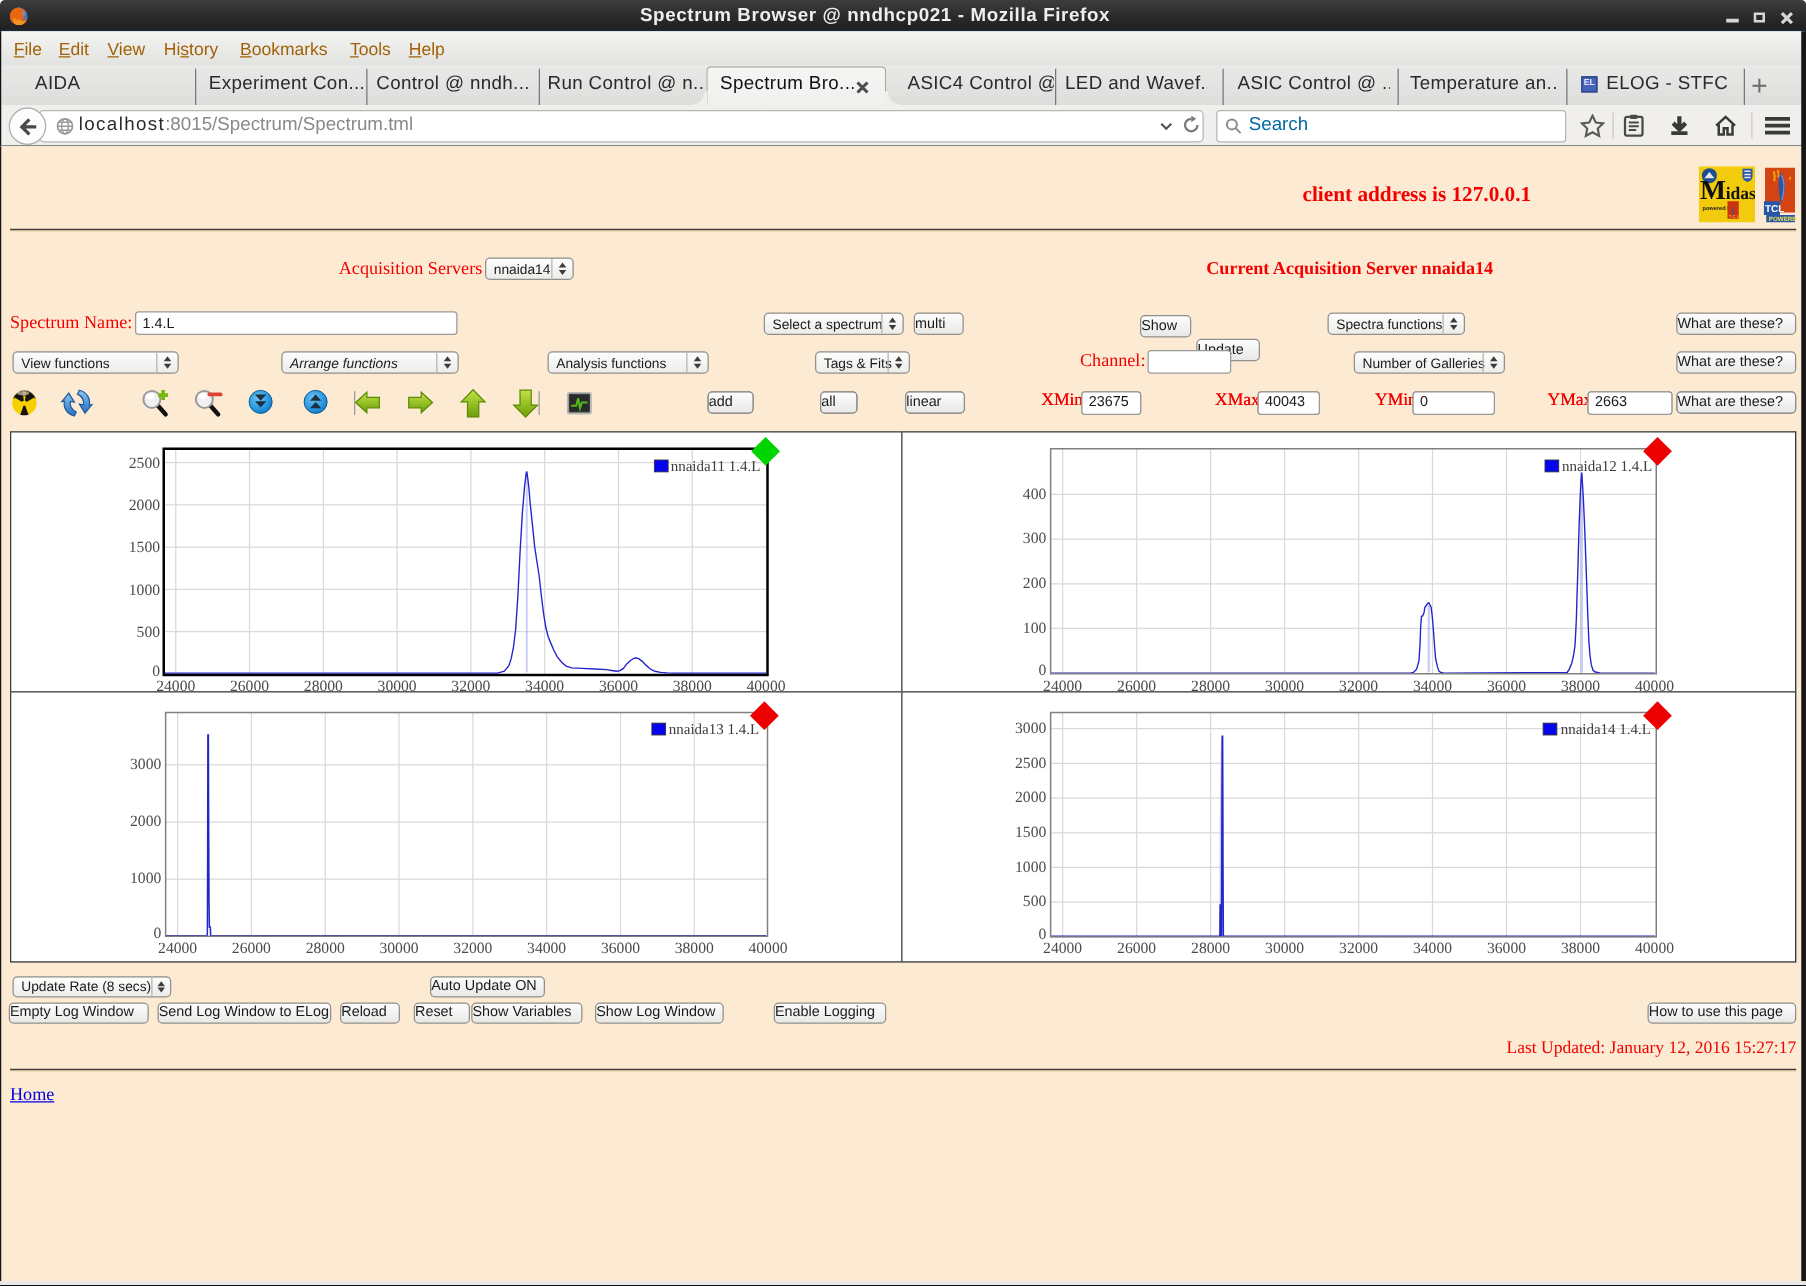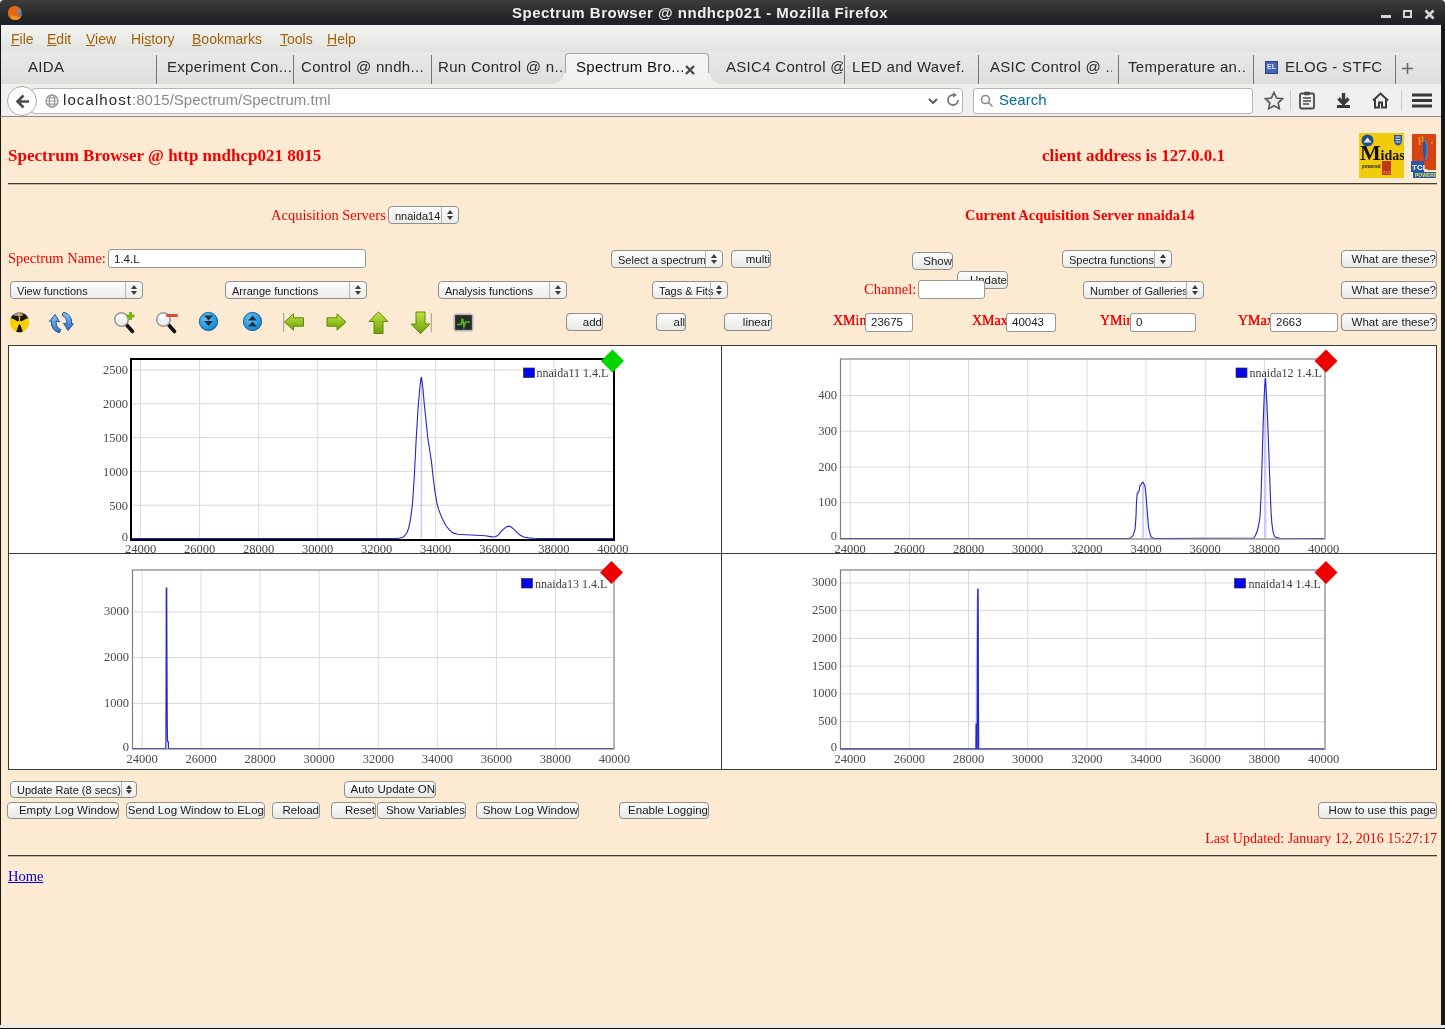--- a/index.html
+++ b/index.html
@@ -22,21 +22,21 @@
   #urlbar{left:30px;top:3.5px;width:932px;height:26px;background:#fff;border:1px solid #b8b6b2;border-radius:4px;}
   #backbtn{left:6px;top:1.5px;width:30px;height:30px;background:#fdfdfd;border:1px solid #b0aeaa;border-radius:50%;}
   #searchbox{left:972px;top:3.5px;width:280px;height:26px;background:#fff;border:1px solid #b8b6b2;border-radius:3px;}
   
   #page{left:1px;top:117px;width:1440px;height:908px;background:#fcebd2;font-family:"Liberation Serif",serif;}
   .red{color:#f40000;}
   .rtxt{position:absolute;white-space:nowrap;}
   
   .btn,.inp{position:absolute;font-family:"Liberation Sans",sans-serif;font-size:11.5px;color:#1a1a1a;white-space:nowrap;}
   .sel{position:absolute;font-family:"Liberation Sans",sans-serif;font-size:11px;color:#1a1a1a;white-space:nowrap;overflow:hidden;}
-  .btn{background:linear-gradient(#fdfdfd,#e8e8e6);border:1px solid #8f8f8d;border-radius:4px;text-align:right;}
+  .btn{background:linear-gradient(#fdfdfd,#e8e8e6);border:1px solid #8f8f8d;border-radius:4px;text-align:left;}
   .sel{background:linear-gradient(#fdfdfd,#ececea);border:1px solid #8f8f8d;border-radius:4px;}
   .sel .ar{position:absolute;right:0;top:0;bottom:0;width:17px;border-left:1px solid #b4b4b2;}
   .sel .ar::before{content:"";position:absolute;left:50%;top:3px;margin-left:-3px;width:0;height:0;border-left:3px solid transparent;border-right:3px solid transparent;border-bottom:4px solid #3c3c3c;}
   .sel .ar::after{content:"";position:absolute;left:50%;bottom:3px;margin-left:-3px;width:0;height:0;border-left:3px solid transparent;border-right:3px solid transparent;border-top:4px solid #3c3c3c;}
   .inp{background:#fff;border:1px solid #999997;border-radius:3px;}
   .inp span{position:absolute;left:5px;top:2.5px;}
   hr.p{position:absolute;margin:0;border:none;border-top:1px solid #3c3c3c;border-bottom:1px solid #c9b795;}
   
   .panel{position:absolute;background:#fff;border:1px solid #3a3a3a;}
   #rightedge{left:1441px;top:25px;width:4px;height:1000px;background:#161616;}
@@ -153,21 +153,20 @@
       </svg>
     <div class="abs" style="left:1400px;top:6px;width:1px;height:21px;background:#c9c9c7;"></div>
 
     <svg class="abs" style="left:1410px;top:9px" width="22" height="15" viewBox="0 0 22 15">
         <path d="M1,2 L21,2 M1,7.5 L21,7.5 M1,13 L21,13" stroke="#3a3a38" stroke-width="3"></path>
       </svg>
   </div>
 
   <div class="abs" id="page"></div>
 
-  <div class="rtxt red" style="left:8px;top:145.5px;font-size:17px;font-weight:bold;font-family:'Liberation Serif',serif;">Spectrum Browser @ http nndhcp021 8015</div>
   <div class="rtxt red" style="left:1042px;top:146px;font-size:17px;font-weight:bold;font-family:'Liberation Serif',serif;">client address is 127.0.0.1</div>
 
   <svg class="abs" style="left:1359px;top:133px" width="45" height="45" viewBox="0 0 45 45">
     <rect x="0" y="0" width="45" height="45" fill="#f2cb0c"></rect>
     <circle cx="8.5" cy="7.5" r="6" fill="#1d4f8f"></circle>
     <path d="M4.5,9.5 L8.5,4.5 L12.5,9.5 Z" fill="#e8e8e8"></path>
     <path d="M35,2 L43,2 L43,8 C43,11 40,12.5 39,12.5 C38,12.5 35,11 35,8 Z" fill="#2a56a8"></path>
     <path d="M36.5,4 L41.5,4 M36.5,6.5 L41.5,6.5 M36.5,9 L41.5,9" stroke="#e8e8e8" stroke-width="1.2"></path>
     <text x="1" y="26.5" font-family="Liberation Serif,serif" font-size="22" font-weight="bold" fill="#111">M</text>
     <text x="21.5" y="26.5" font-family="Liberation Serif,serif" font-size="14" font-weight="bold" fill="#111">idas</text>
@@ -212,21 +211,21 @@
   <div class="sel" style="left:1062px;top:250px;width:110px;height:18px;">
       <span style="position:absolute;left:6px;top:2.5px;">Spectra functions</span>
       <span class="ar"></span>
     </div>
   <div class="btn" style="left:1341px;top:250px;width:96px;height:18px;line-height:16px;">What are these?</div>
 
   <div class="sel" style="left:10px;top:281px;width:133px;height:18px;">
       <span style="position:absolute;left:6px;top:2.5px;">View functions</span>
       <span class="ar"></span>
     </div>
-  <div class="sel" style="left:225px;top:281px;width:142px;height:18px;">
+  <div class="sel" style="left:225px;top:281px;width:142px;height:18px;font-style:italic;">
       <span style="position:absolute;left:6px;top:2.5px;">Arrange functions</span>
       <span class="ar"></span>
     </div>
   <div class="sel" style="left:438px;top:281px;width:129px;height:18px;text-align:right;">
       <span style="position:absolute;left:6px;top:2.5px;">Analysis functions</span>
       <span class="ar"></span>
     </div>
   <div class="sel" style="left:652px;top:281px;width:76px;height:18px;">
       <span style="position:absolute;left:6px;top:2.5px;">Tags &amp; Fits</span>
       <span class="ar"></span>

